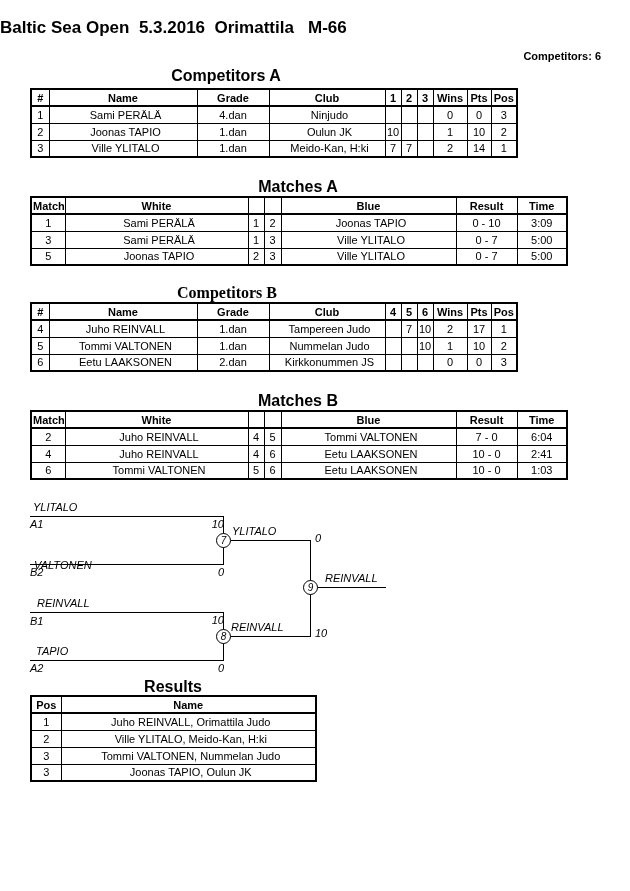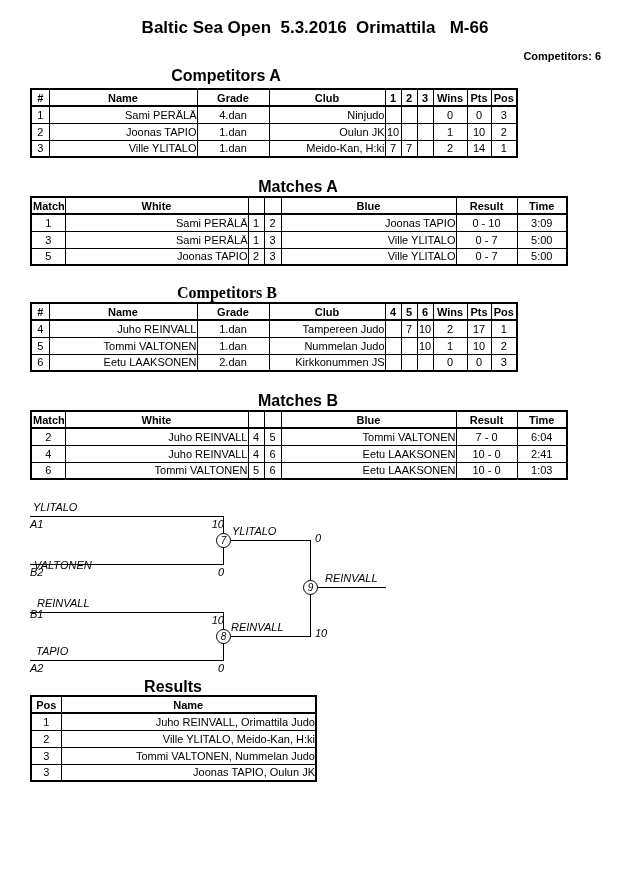--- a/index.html
+++ b/index.html
@@ -1,27 +1,27 @@
 <!DOCTYPE html>
 <html><head>
 <meta charset="utf-8">
 <style>
   * { box-sizing: border-box; }
   html, body { margin: 0; padding: 0; background: #888; }
   body { font-family: "Liberation Sans", sans-serif; }
   .page { position: relative; width: 630px; height: 891px; background: #ffffff; overflow: hidden; margin: 0 auto; color: #000; }
 
-  .title { position: absolute; left: 0; width: 100%; top: 18px; text-align: center; font-size: 17px; font-weight: bold; white-space: pre; }
+  .title { position: absolute; left: 0; width: 100%; top: 18px; text-align: left; font-size: 17px; font-weight: bold; white-space: pre; }
   .count { position: absolute; top: 50px; right: 29px; font-size: 11px; font-weight: bold; }
   .sect-heading { position: absolute; transform: translateX(-50%); font-size: 16px; font-weight: bold; white-space: nowrap; }
 
   table { position: absolute; border-collapse: collapse; table-layout: fixed; border: 2px solid #000; background: #fff; }
   th, td { border: 1px solid #000; font-size: 11px; height: 17px; padding: 0; white-space: nowrap; overflow: hidden; vertical-align: middle; }
   th { font-weight: bold; text-align: center; border-bottom: 2px solid #000; }
-  .l { text-align: right; padding-left: 5px; }
+  .l { text-align: center; padding-left: 5px; }
   .c { text-align: center; }
   .hl { text-align: left; padding-left: 1px; overflow: visible; }
 
   .bracket { position: absolute; left: 28px; top: 498px; width: 395px; height: 182px; font-size: 11px; font-style: italic; }
   .bline { position: absolute; background: #000; }
   .btext { position: absolute; white-space: nowrap; }
   .bscore { position: absolute; width: 30px; text-align: right; }
   .bcircle { position: absolute; width: 15px; height: 15px; border: 1px solid #000; border-radius: 50%; background: #fff; text-align: center; line-height: 13px; font-size: 10px; }
 </style>
 </head>
@@ -279,21 +279,21 @@
     <span class="bscore" style="left:166px; top:68px;">0</span>
 
     <div class="bline" style="left:195px; top:18px; width:1px; height:49px;"></div>
     <div class="bline" style="left:196px; top:42px; width:87px; height:1px;"></div>
     <span class="btext" style="left:204px; top:27px;">YLITALO</span>
     <div class="bcircle" style="left:188px; top:35px;">7</div>
     <span class="btext" style="left:287px; top:34px;">0</span>
 
     <span class="btext" style="left:9px; top:99px;">REINVALL</span>
     <div class="bline" style="left:2px; top:114px; width:194px; height:1px;"></div>
-    <span class="btext" style="left:2px; top:110px;">B1</span>
+    <span class="btext" style="left:2px; top:117px;">B1</span>
     <span class="bscore" style="left:166px; top:116px;">10</span>
 
     <span class="btext" style="left:8px; top:147px;">TAPIO</span>
     <div class="bline" style="left:2px; top:162px; width:194px; height:1px;"></div>
     <span class="btext" style="left:2px; top:164px;">A2</span>
     <span class="bscore" style="left:166px; top:164px;">0</span>
 
     <div class="bline" style="left:195px; top:114px; width:1px; height:49px;"></div>
     <div class="bline" style="left:196px; top:138px; width:87px; height:1px;"></div>
     <span class="btext" style="left:203px; top:123px;">REINVALL</span>

